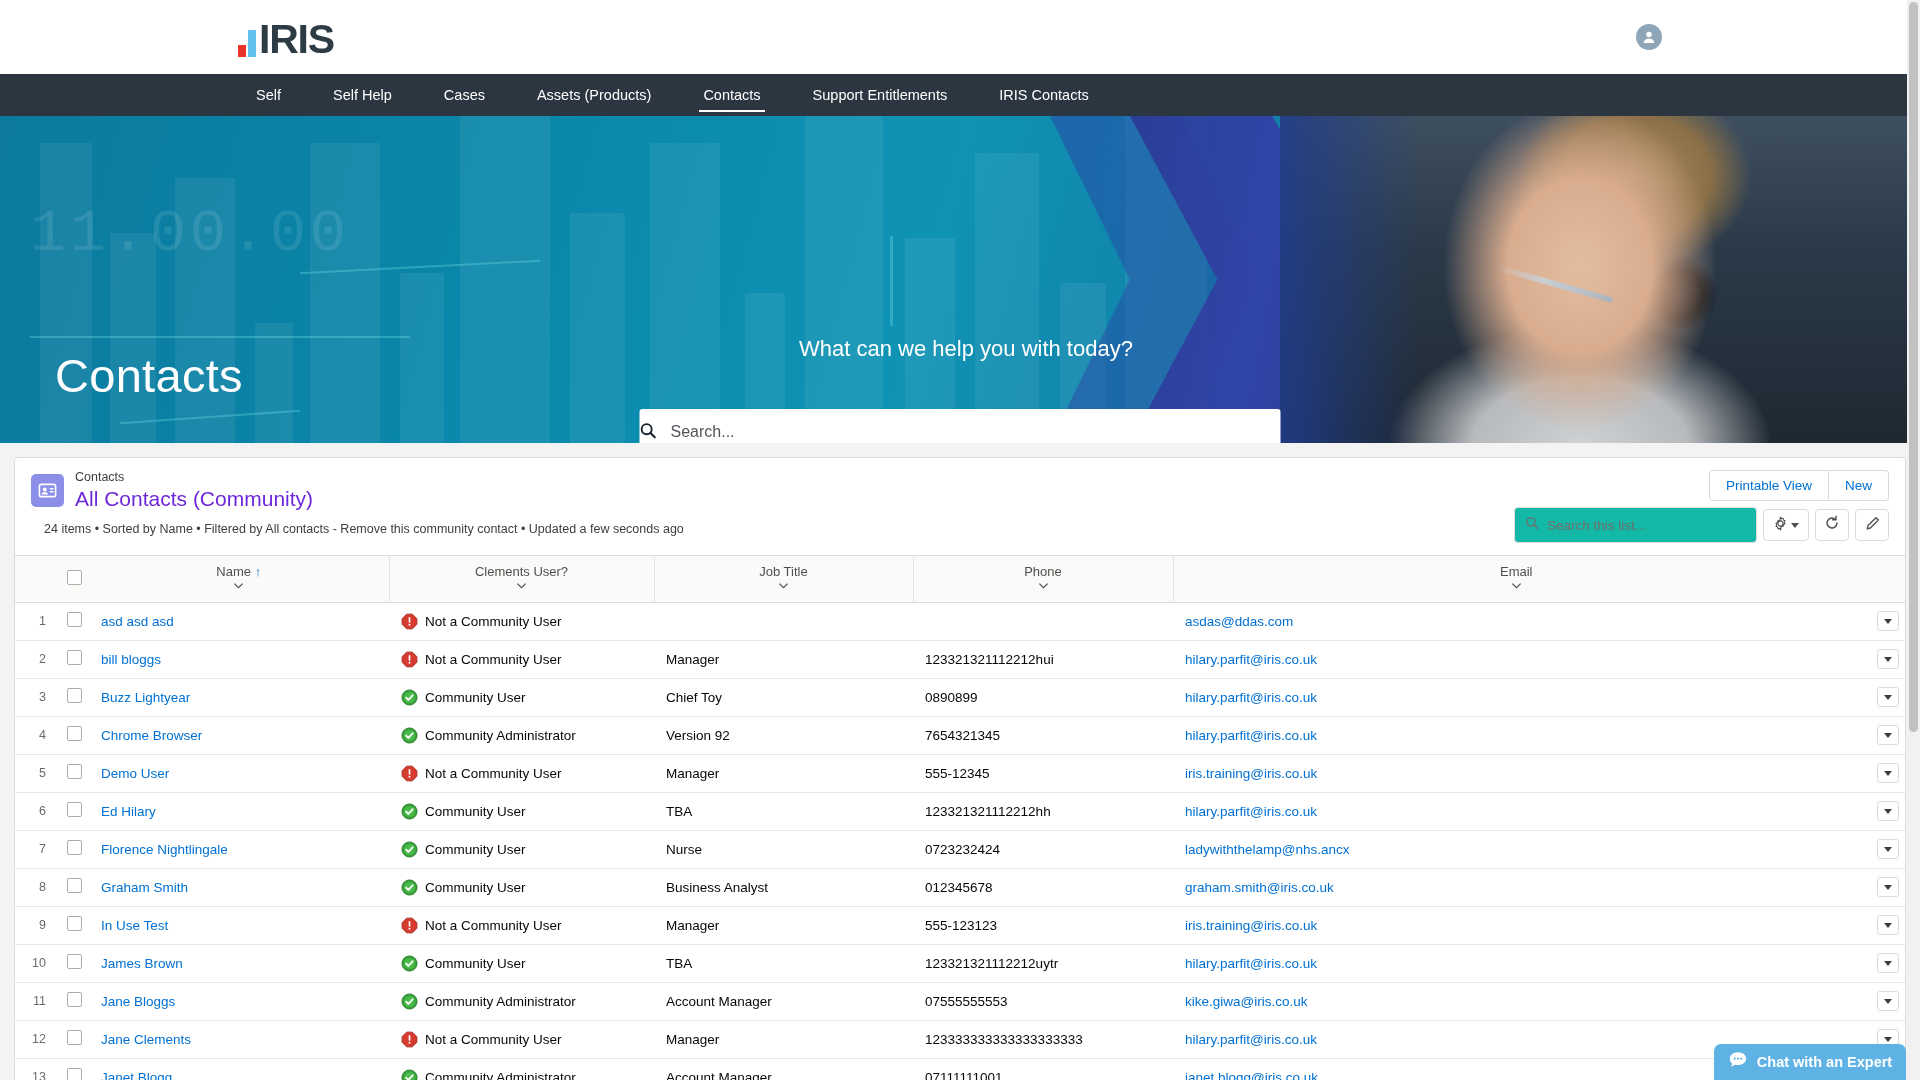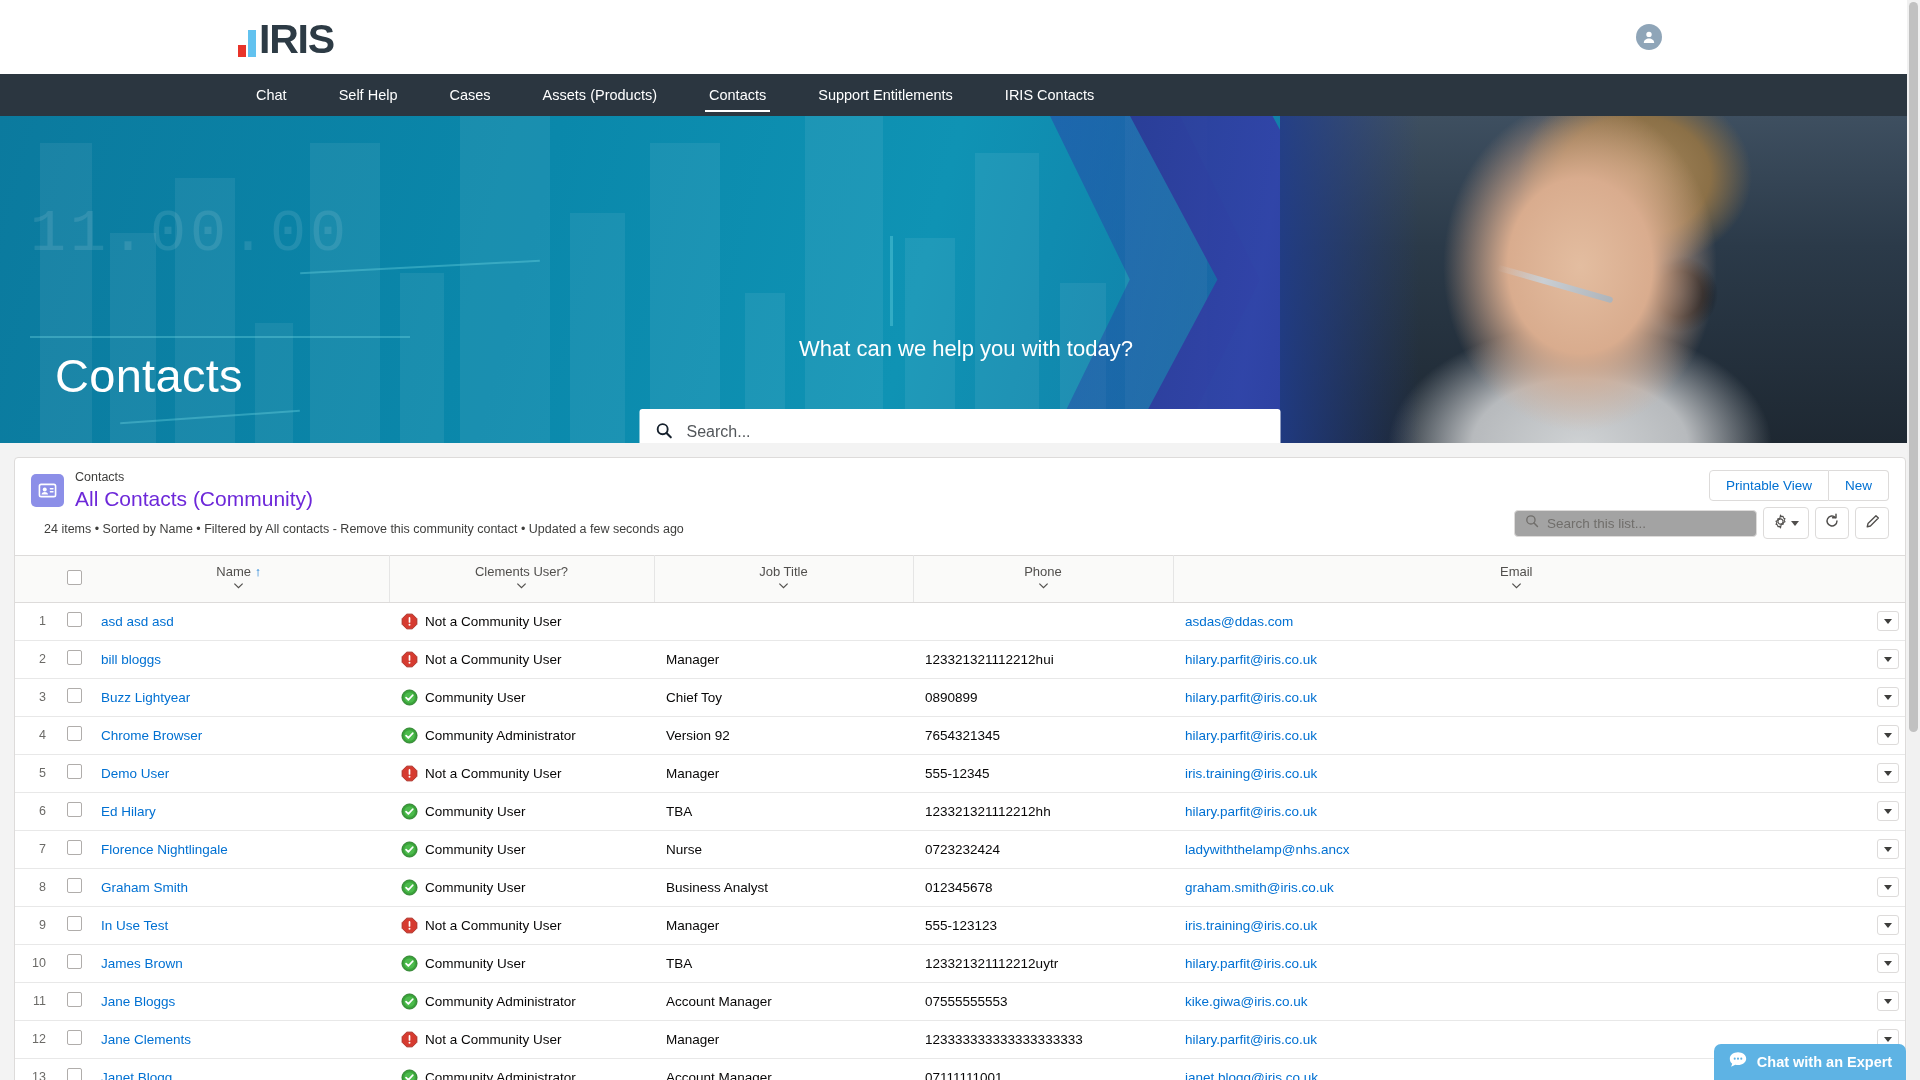--- a/index.html
+++ b/index.html
@@ -90,21 +90,21 @@
     position: absolute; left: 55px; top: 232px;
     font-size: 47px; color: #ffffff; font-weight: 300; letter-spacing: .3px;
   }
   .hero-q {
     position: absolute; left: 12px; right: 0; top: 220px; text-align: center;
     font-size: 22px; color: #ffffff; font-weight: 400;
   }
   .hero-search {
     position: absolute; left: 50%; transform: translateX(-50%); top: 293px;
     width: 641px; height: 46px; background: #ffffff; border-radius: 3px;
-    display: flex; align-items: center; padding: 0 16px;
+    display: flex; align-items: center; padding: 0 0;
   }
   .hero-search input {
     border: 0; outline: 0; font-size: 16px; color: #444; width: 100%;
     margin-left: 14px; font-family: "Liberation Sans", sans-serif; background: transparent;
   }
   .hero-search input::placeholder { color: #52565a; }
 
   
   .card {
     margin: 14px 14px 0 14px; background: #ffffff;
@@ -125,22 +125,22 @@
   .head-btns { position: absolute; right: 16px; top: 12px; display: flex; }
   .btn {
     border: 1px solid #dddbda; background: #fff; color: #0070d2;
     font-size: 13.5px; padding: 7px 16px; cursor: pointer;
     font-family: "Liberation Sans", sans-serif; white-space: nowrap;
   }
   .btn:first-child { border-radius: 4px 0 0 4px; }
   .btn:last-child  { border-radius: 0 4px 4px 0; border-left: 0; text-align: right; }
   .tool-row { position: absolute; right: 16px; top: 49px; display: flex; align-items: center; gap: 6px; }
   .list-search {
-    width: 243px; height: 27px; border: 1px solid #dddbda; border-radius: 4px;
-    display: flex; align-items: center; padding: 0 10px; background: #a3a3a3;
+    width: 243px; height: 36px; border: 1px solid #dddbda; border-radius: 4px;
+    display: flex; align-items: center; padding: 0 10px; background: #14b8a6;
   }
   .list-search input {
     border: 0; outline: 0; font-size: 13.5px; color: #3e3e3c; width: 100%;
     margin-left: 8px; font-family: "Liberation Sans", sans-serif; background: transparent;
   }
   .list-search input::placeholder { color: #706e6b; }
   .icon-btn {
     width: 34px; height: 32px; border: 1px solid #dddbda; border-radius: 4px;
     background: #fff; display: flex; align-items: center; justify-content: center;
     cursor: pointer; color: #706e6b;
@@ -218,21 +218,21 @@
       <svg width="16" height="16" viewBox="0 0 16 16" aria-hidden="true">
         <circle cx="8" cy="5.4" r="2.7" fill="#ffffff"></circle>
         <path d="M2.8 14c0-3 2.4-4.6 5.2-4.6S13.2 11 13.2 14z" fill="#ffffff"></path>
       </svg>
     </div>
   </div>
 </div>
 
 <div class="navbar">
   <div class="nav-item">
-      <span>Chat</span>
+      <span>Self</span>
     </div>
   <div class="nav-item">
       <span>Self Help</span>
     </div>
   <div class="nav-item">
       <span>Cases</span>
     </div>
   <div class="nav-item">
       <span>Assets (Products)</span>
     </div>

